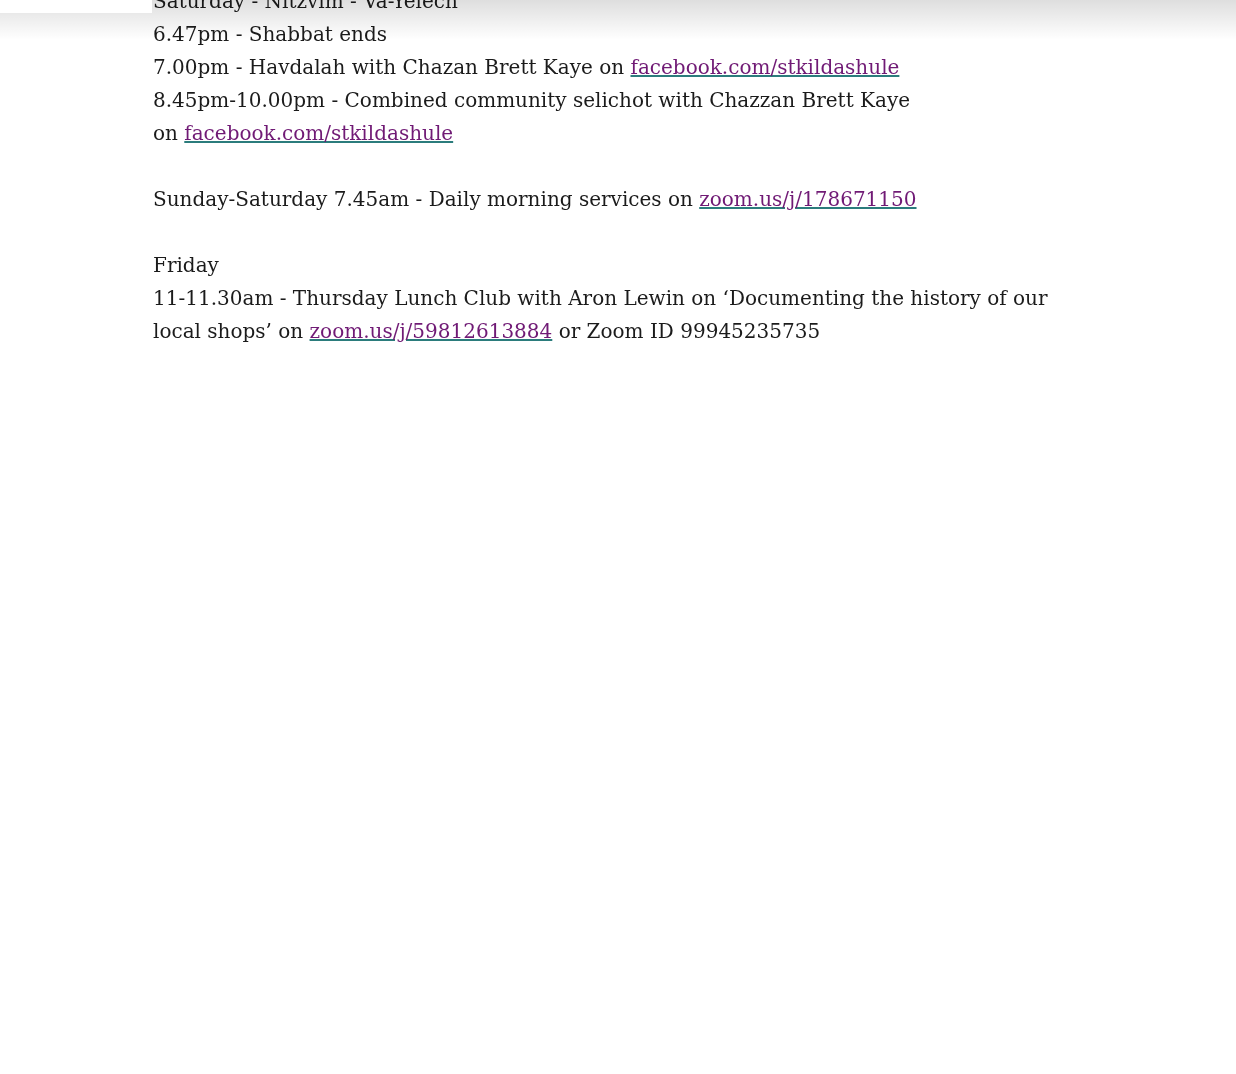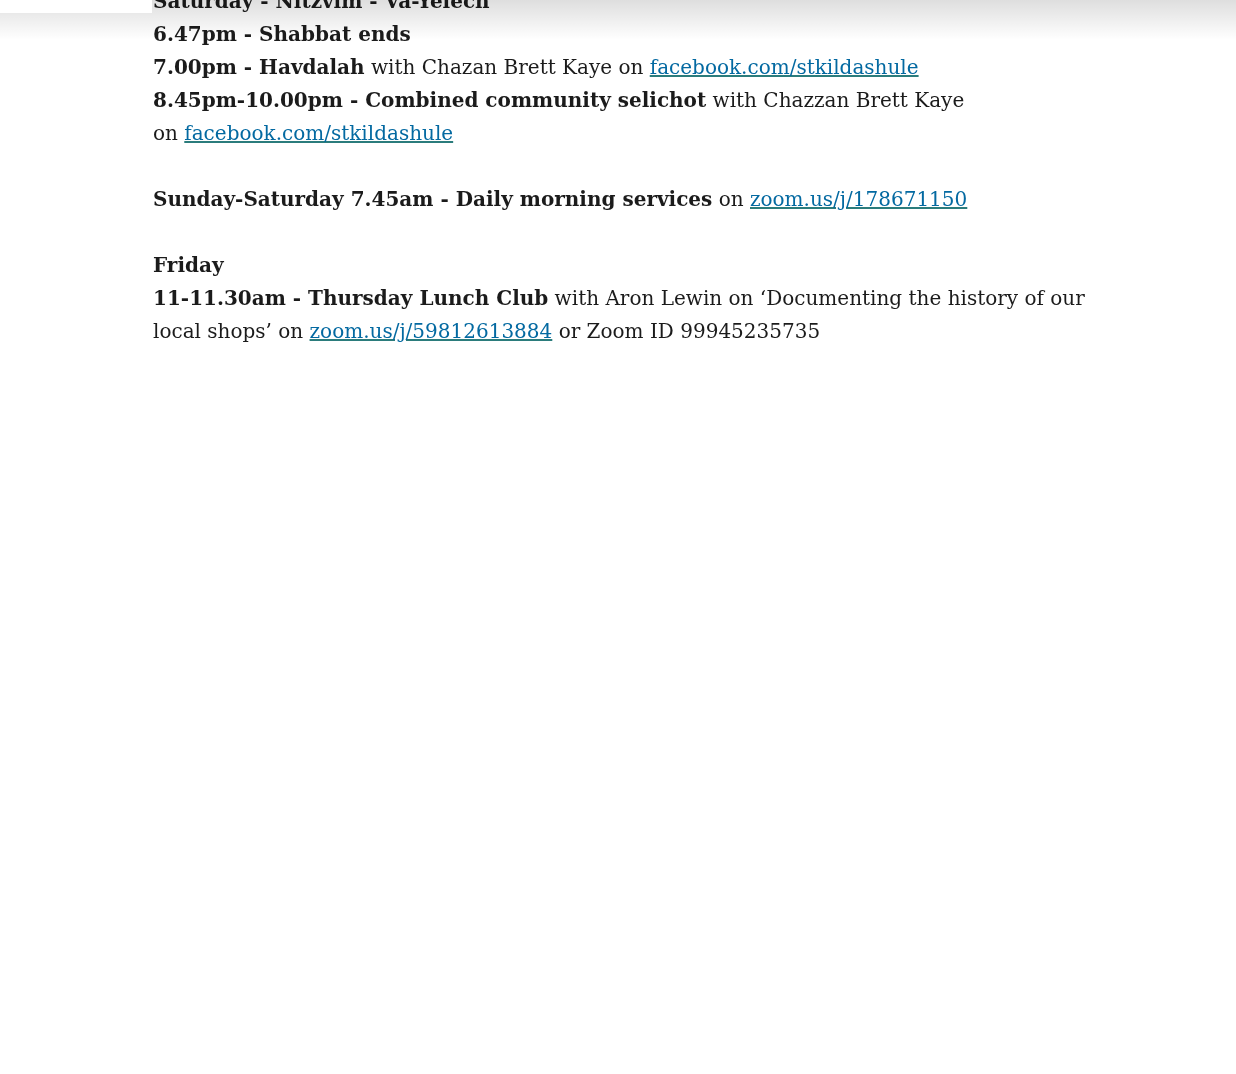--- a/index.html
+++ b/index.html
@@ -21,24 +21,24 @@
     font-family: "DejaVu Serif", "Liberation Serif", serif;
     font-size: 20px;
     line-height: 33px;
     color: #1b1b1b;
     white-space: nowrap;
   }
   .para {
     margin: 0 0 33px 0;
   }
   .para b {
-    font-weight: bold;
+    font-weight: normal;
   }
   .link {
-    color: #0369a1;
+    color: #701a75;
     text-decoration: underline;
     text-decoration-color: #2b7c7c;
     cursor: pointer;
   }
   .top-shadow {
     position: absolute;
     left: 0;
     top: 0;
     width: 100%;
     height: 40px;

